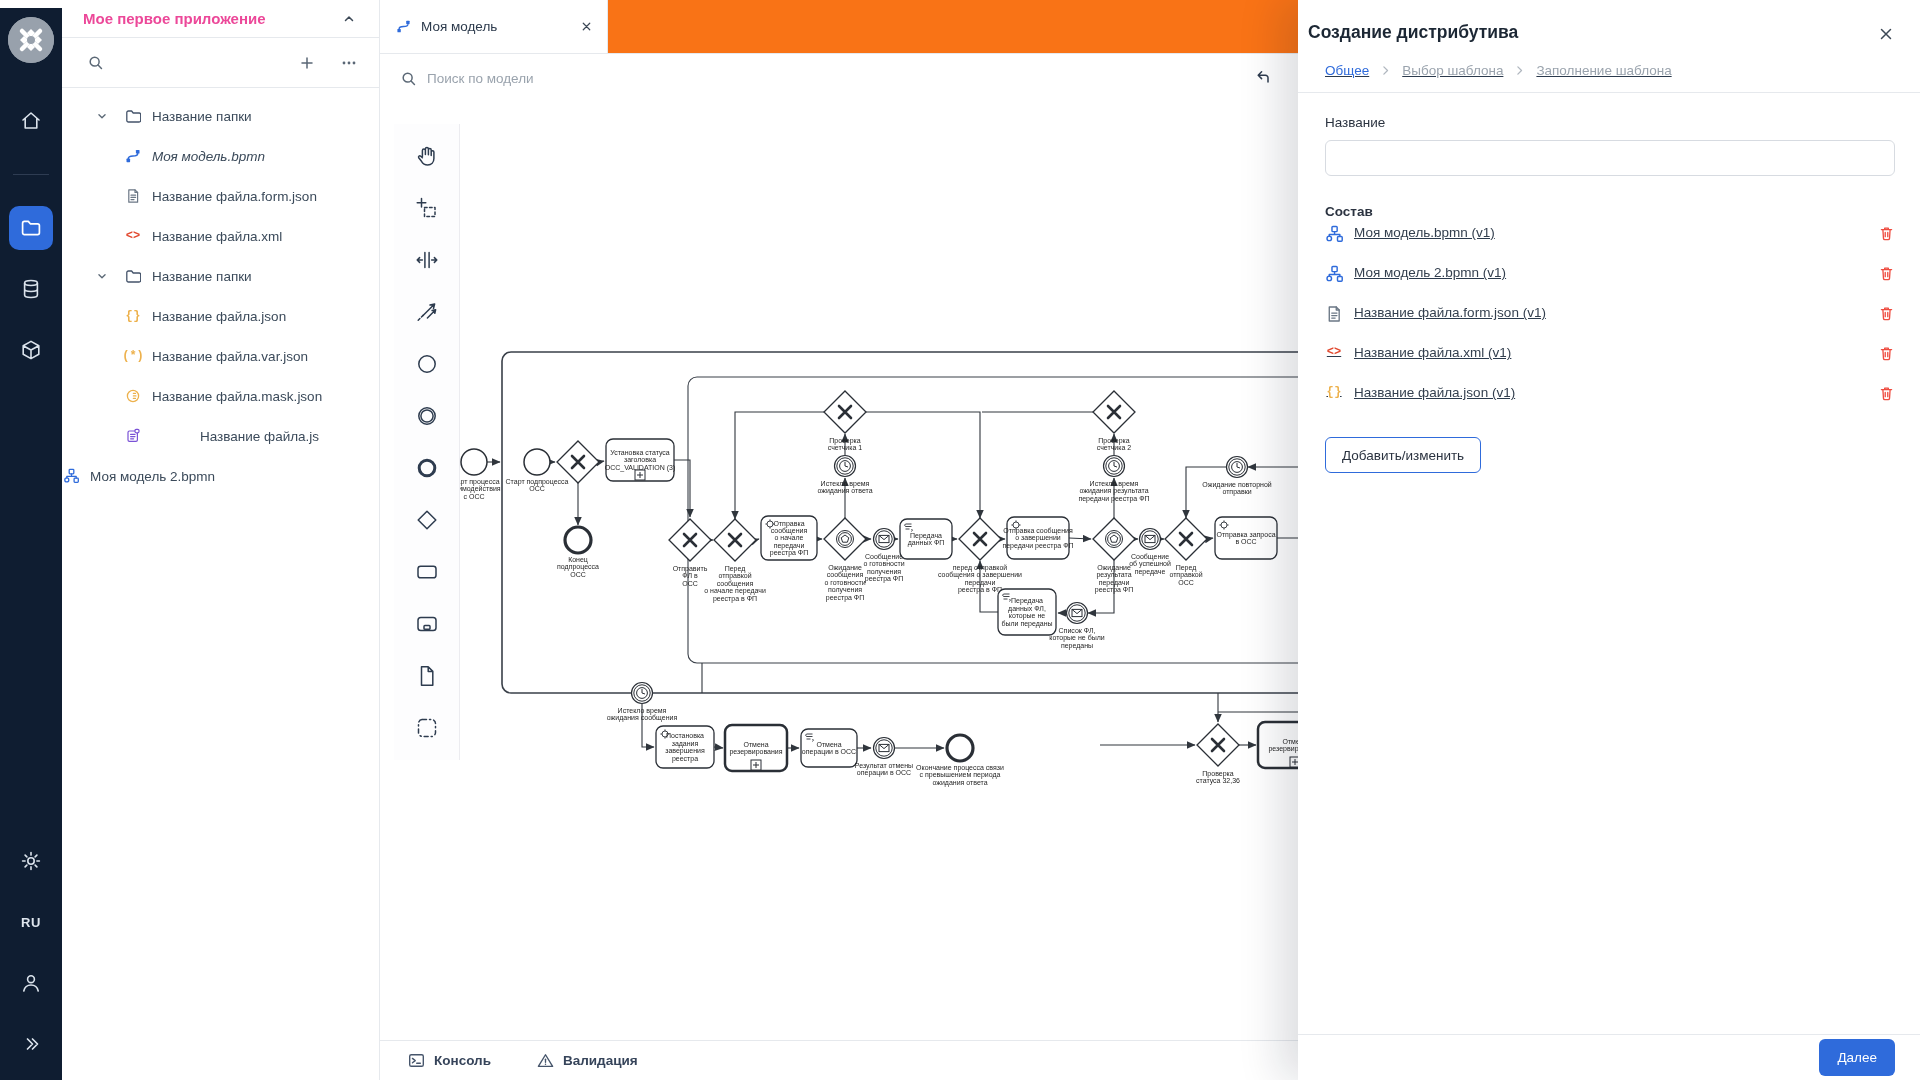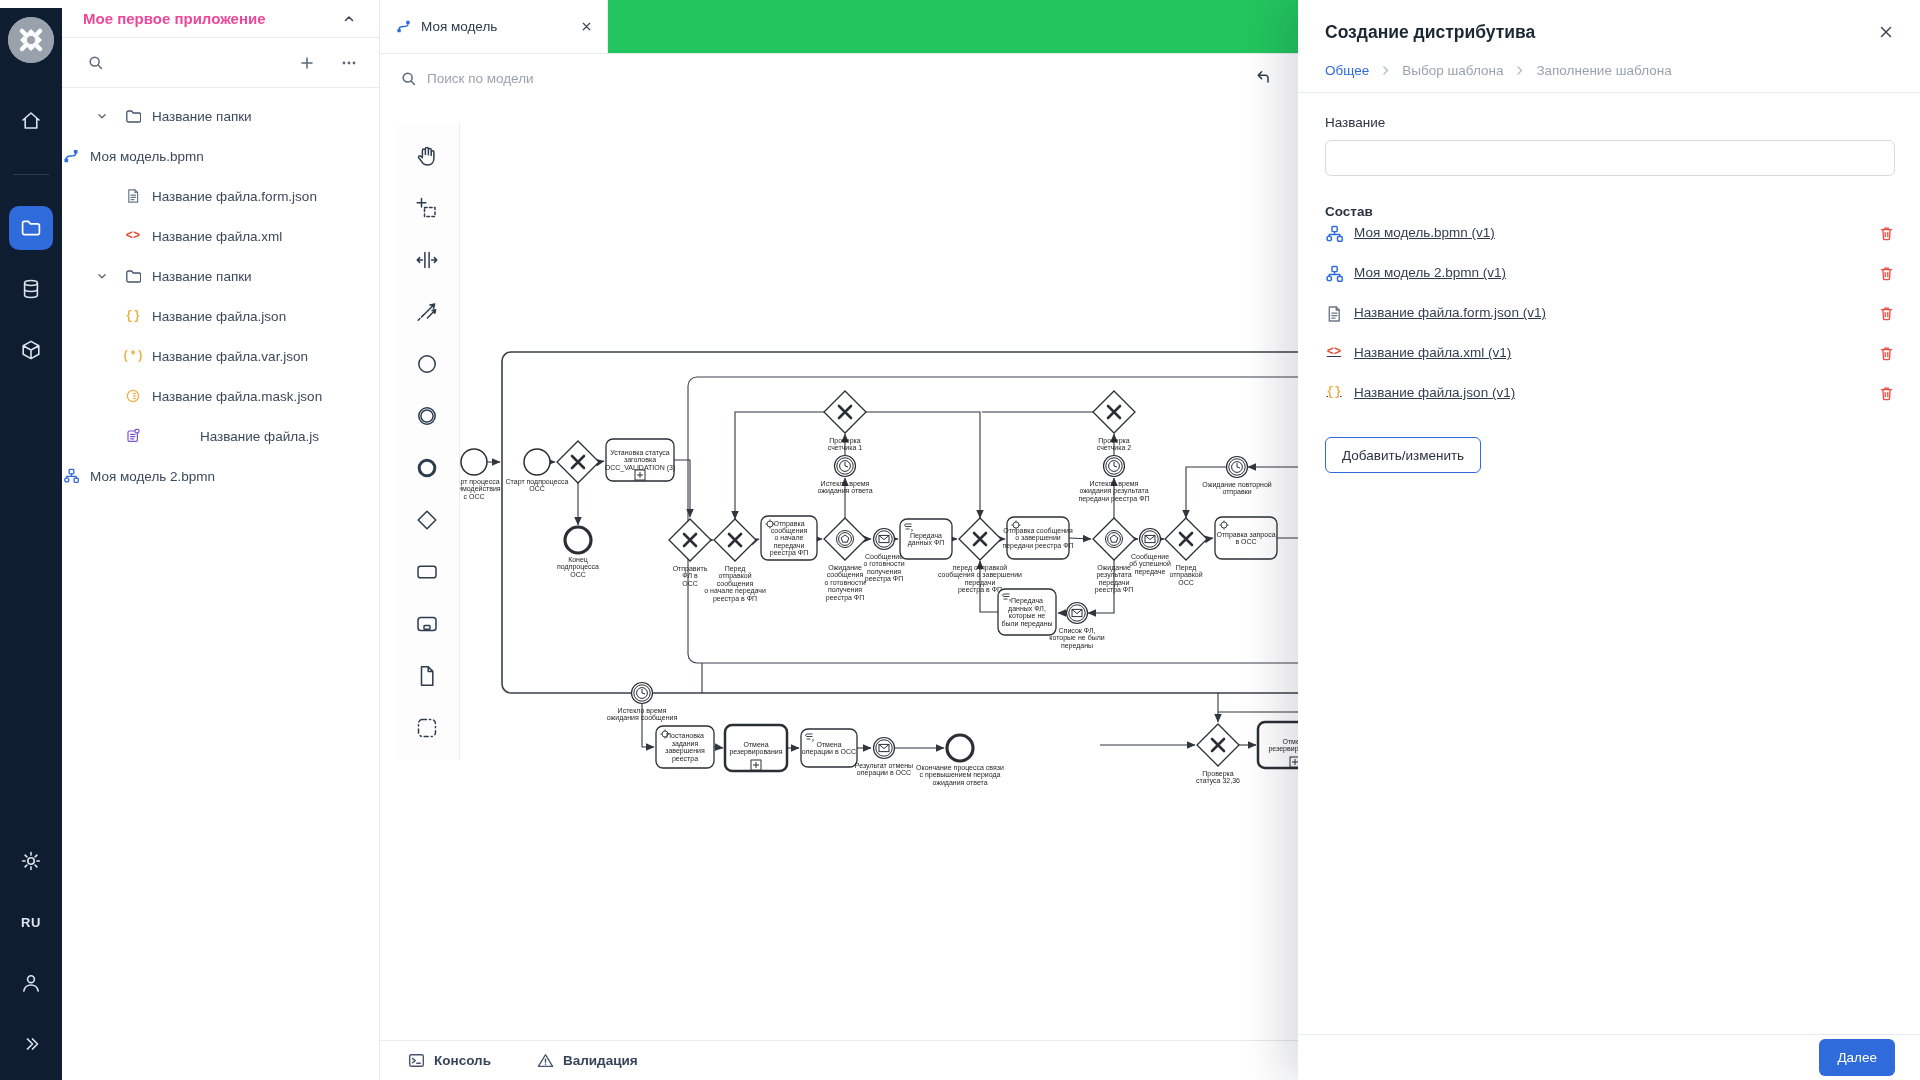--- a/index.html
+++ b/index.html
@@ -25,40 +25,40 @@
   .exp-tools .spacer { flex:1; }
   .tool-btn { display:flex; align-items:center; justify-content:center; width:24px; height:24px; cursor:pointer; }
   .tree { padding-top:8px; }
   .tree-row { height:40px; display:flex; align-items:center; font-size:13.5px; color:#3b4a5a; cursor:pointer; }
   .tree-row .chev { width:16px; margin-right:13px; display:flex; }
   .tree-row .ticon-wrap { width:18px; margin-right:10px; display:flex; justify-content:center; }
   .ticon { font-weight:700; font-size:12px; font-family:"Liberation Mono", monospace; }
 
   
   .workspace { position:absolute; left:380px; right:0; top:0; bottom:0; }
-  .tabbar { height:54px; background:#22c55e; border-bottom:1px solid #e6e9ed; display:flex; }
+  .tabbar { height:54px; background:#f97316; border-bottom:1px solid #e6e9ed; display:flex; }
   .tab { width:228px; background:#fff; border-right:1px solid #e6e9ed; display:flex; align-items:center; padding:0 14px 0 16px; gap:10px; font-size:13.5px; color:#2c3a4c; cursor:pointer; }
   .tab .grow { flex:1; }
   .wtoolbar { height:50px; border-bottom:1px solid #e6e9ed; display:flex; align-items:center; padding-left:20px; position:relative; background:#fff; }
   .wtoolbar input { border:none; outline:none; font-size:13.5px; color:#2b3a4d; width:300px; margin-left:10px; font-family:"Liberation Sans",sans-serif; }
   .wtoolbar input::placeholder { color:#9aa3ad; }
   .undo-btn { position:absolute; left:872px; top:13px; width:24px; height:24px; cursor:pointer; }
   .canvas { position:absolute; top:88px; bottom:40px; left:0; right:0; background:#fff; overflow:hidden; }
   #diagram { position:absolute; left:0; top:0; }
   .palette { position:absolute; left:14px; top:36px; width:66px; border-right:1px solid #ececf0; background:#fdfdfe; padding:6px 0; z-index:5; }
   .palette li { list-style:none; height:52px; display:flex; align-items:center; justify-content:center; cursor:pointer; }
   .bottombar { position:absolute; left:0; right:0; bottom:0; height:40px; border-top:1px solid #e6e9ed; background:#fff; display:flex; align-items:center; padding-left:28px; gap:46px; }
   .bb-item { display:flex; align-items:center; gap:9px; font-size:13.5px; color:#36445a; cursor:pointer;font-weight:bold; }
 
   
   .modal { position:absolute; left:1298px; top:0; bottom:0; width:622px; background:#fff; z-index:40; box-shadow:-18px 0 40px rgba(15,23,42,.14); display:flex; flex-direction:column; }
-  .m-head { padding:22px 26px 0 27px; display:flex; align-items:flex-start; }
+  .m-head { padding:22px 26px 0 10px; display:flex; align-items:center; }
   .m-title { font-size:17.5px; font-weight:700; color:#1c2734; flex:1; }
   .m-close { cursor:pointer; margin-top:2px; }
-  .m-steps { display:flex; align-items:center; gap:10px; padding:20px 27px 14px 27px; border-bottom:1px solid #e6e9ed; font-size:13.5px; }
+  .m-steps { display:flex; align-items:center; gap:10px; padding:20px 27px 14px 27px; border-bottom:1px solid #e6e9ed; font-size:13.5px;text-decoration:underline; }
   .m-step { color:#9aa3ad; cursor:pointer; }
   .m-step.active { color:#2f6bdb; }
   .m-body { padding:22px 25px 0 27px; flex:1; overflow:auto; }
   .m-label { font-size:13.5px; color:#2b3340; margin-bottom:10px; }
   .m-input { width:100%; height:36px; border:1px solid #d7dbe1; border-radius:6px; outline:none; padding:0 10px; font-size:13.5px; font-family:"Liberation Sans",sans-serif; }
   .m-section { font-size:13.5px; font-weight:700; color:#2b3340; margin:28px 0 6px 0; }
   .c-row { height:40px; display:flex; align-items:flex-start; gap:11px;text-decoration:underline; }
   .c-row .lbl { font-size:13.5px; color:#333f4e; flex:1; }
   .c-row .del { cursor:pointer; display:flex; }
   .add-btn { margin-top:12px; height:36px; padding:0 16px; border:1px solid #2f6bdb; background:#fff; color:#2b3340; border-radius:6px; font-size:13.5px; cursor:pointer; font-family:"Liberation Sans",sans-serif; }
@@ -162,21 +162,21 @@
             <path d="M4.5 6.5 L8 10 L11.5 6.5"></path>
           </svg>
         </span>
         <span class="ticon-wrap">
           <svg width="16" height="16" viewBox="0 0 16 16" fill="none" stroke-linecap="round" stroke-linejoin="round">
             <path d="M1.8 4.6 c0-.9.7-1.6 1.6-1.6 h3.2 l1.6 2 h5.9 c.9 0 1.6.7 1.6 1.6 v5.8 c0 .9-.7 1.6-1.6 1.6 H3.4 c-.9 0-1.6-.7-1.6-1.6 z" stroke="#44536a" stroke-width="1.3"></path>
           </svg>
         </span>
         <span>Название папки</span>
       </div>
-      <div class="tree-row" style="">
+      <div class="tree-row" style="padding-left: 62px; font-style: italic;">
         <span class="ticon-wrap">
           <svg width="16" height="16" viewBox="0 0 16 16" fill="none" stroke-linecap="round" stroke-linejoin="round">
             <rect x="1.5" y="10.6" width="3.6" height="3.6" rx="0.6" fill="#2f6bdb"></rect>
             <rect x="10.9" y="1.9" width="3.6" height="3.6" rx="0.6" fill="#2f6bdb"></rect>
             <path d="M3.3 10.6 C3.3 5.6 12.7 10.4 12.7 5.5" stroke="#2f6bdb" stroke-width="1.5"></path>
           </svg>
         </span>
         <span>Моя модель.bpmn</span>
       </div>
       <div class="tree-row" style="padding-left: 62px;">

